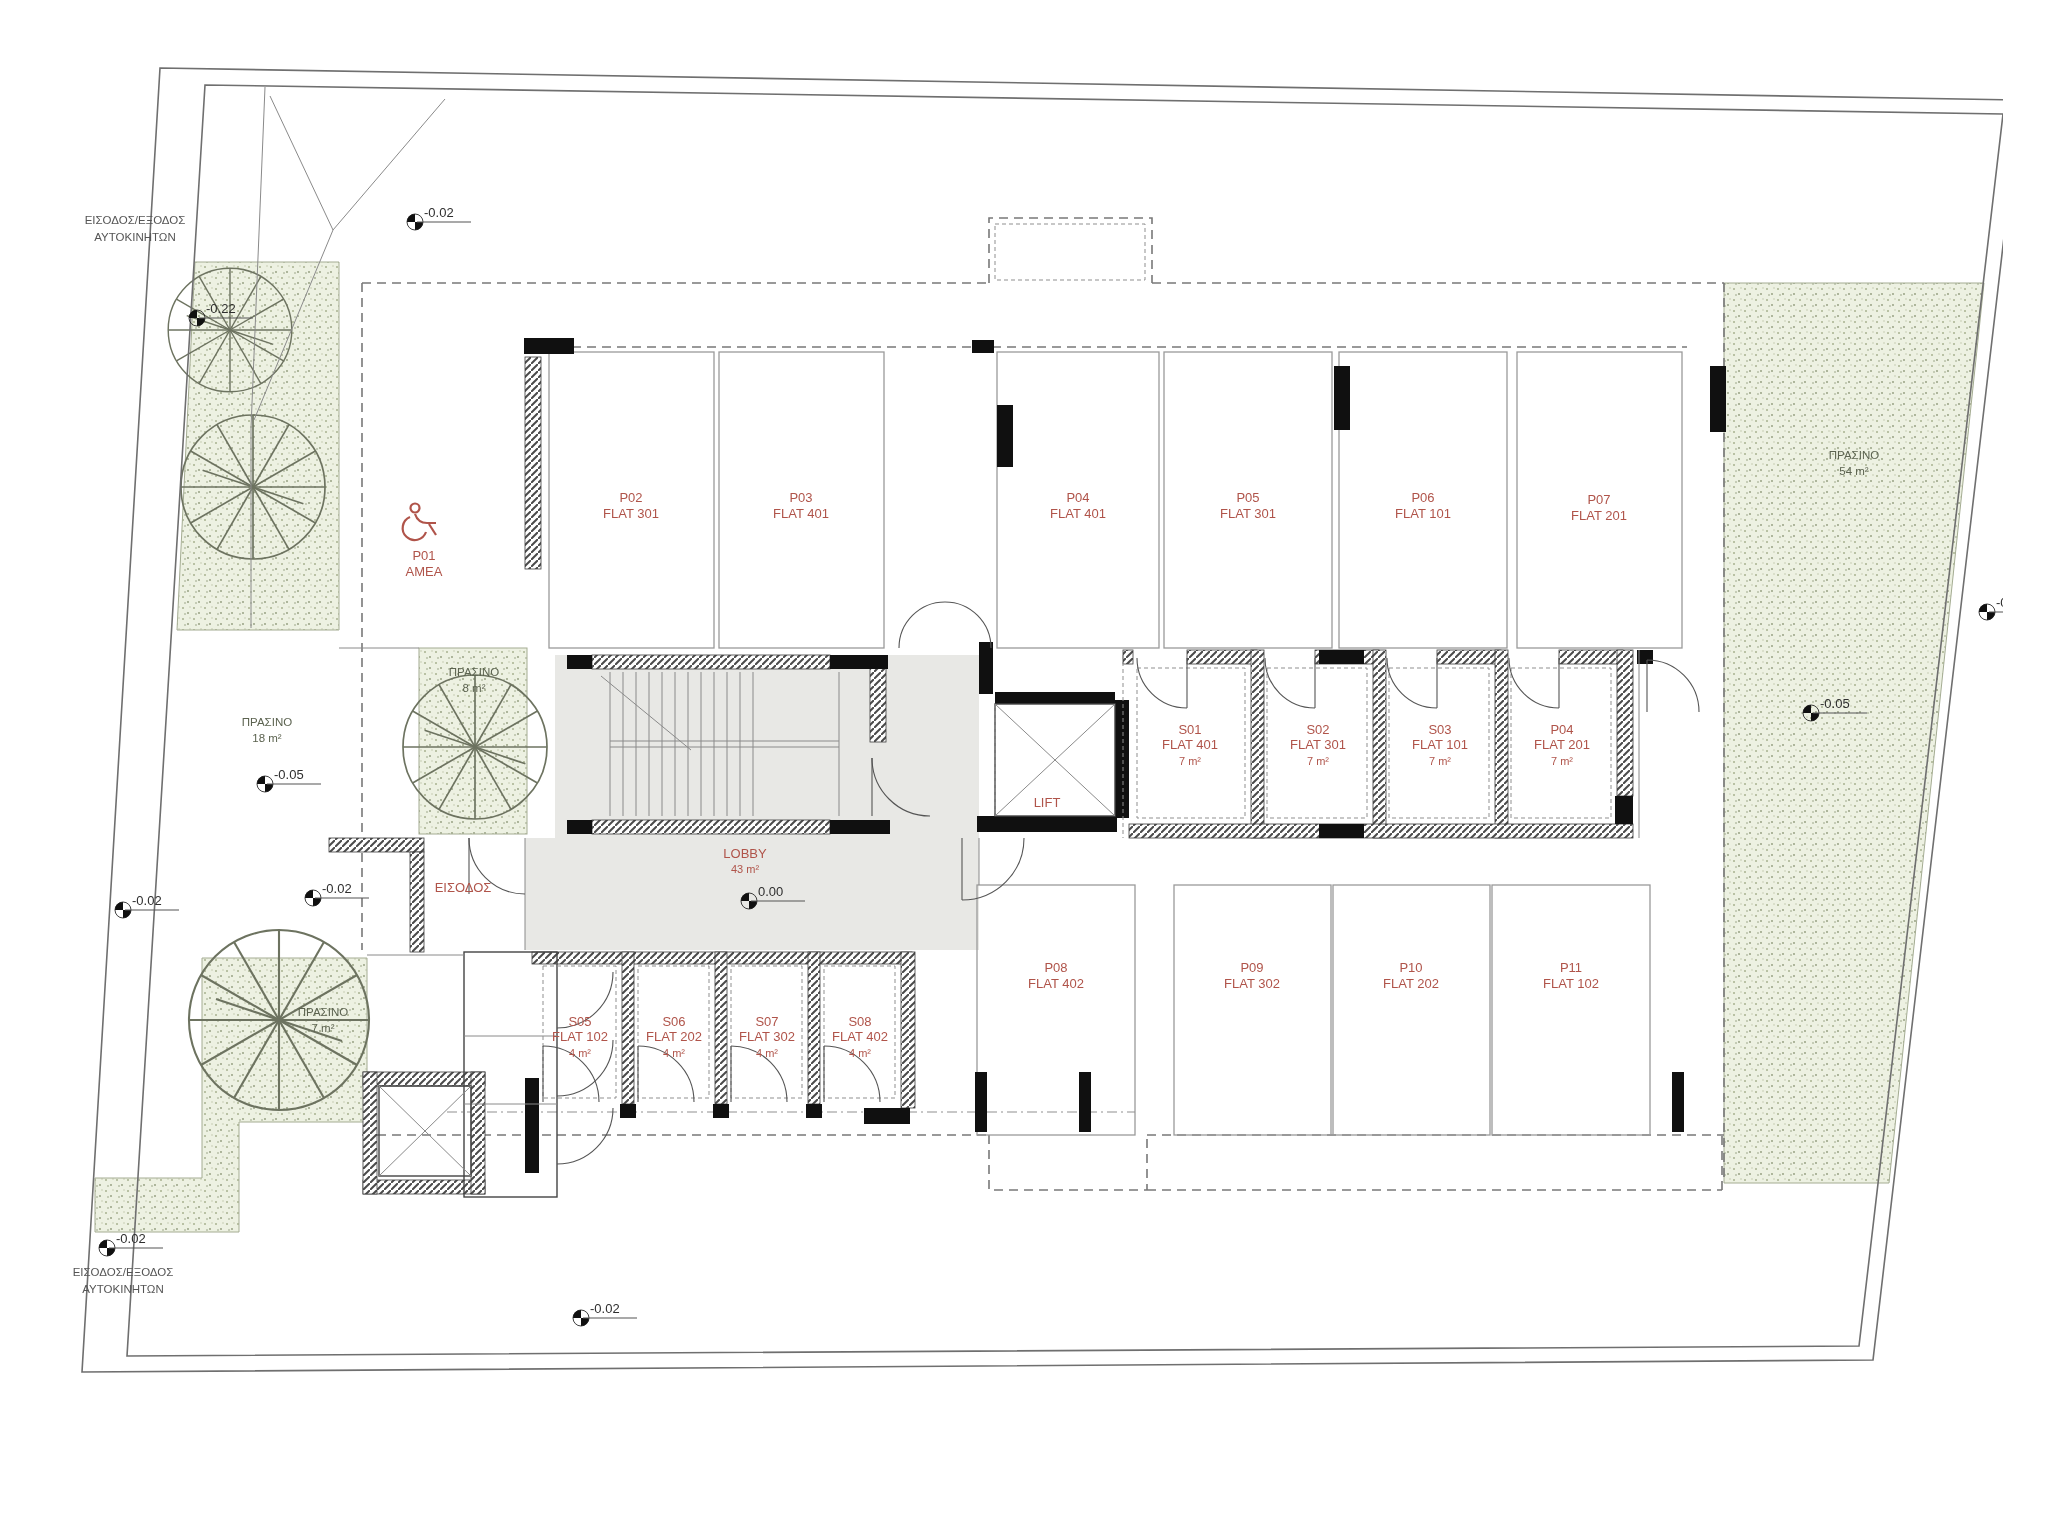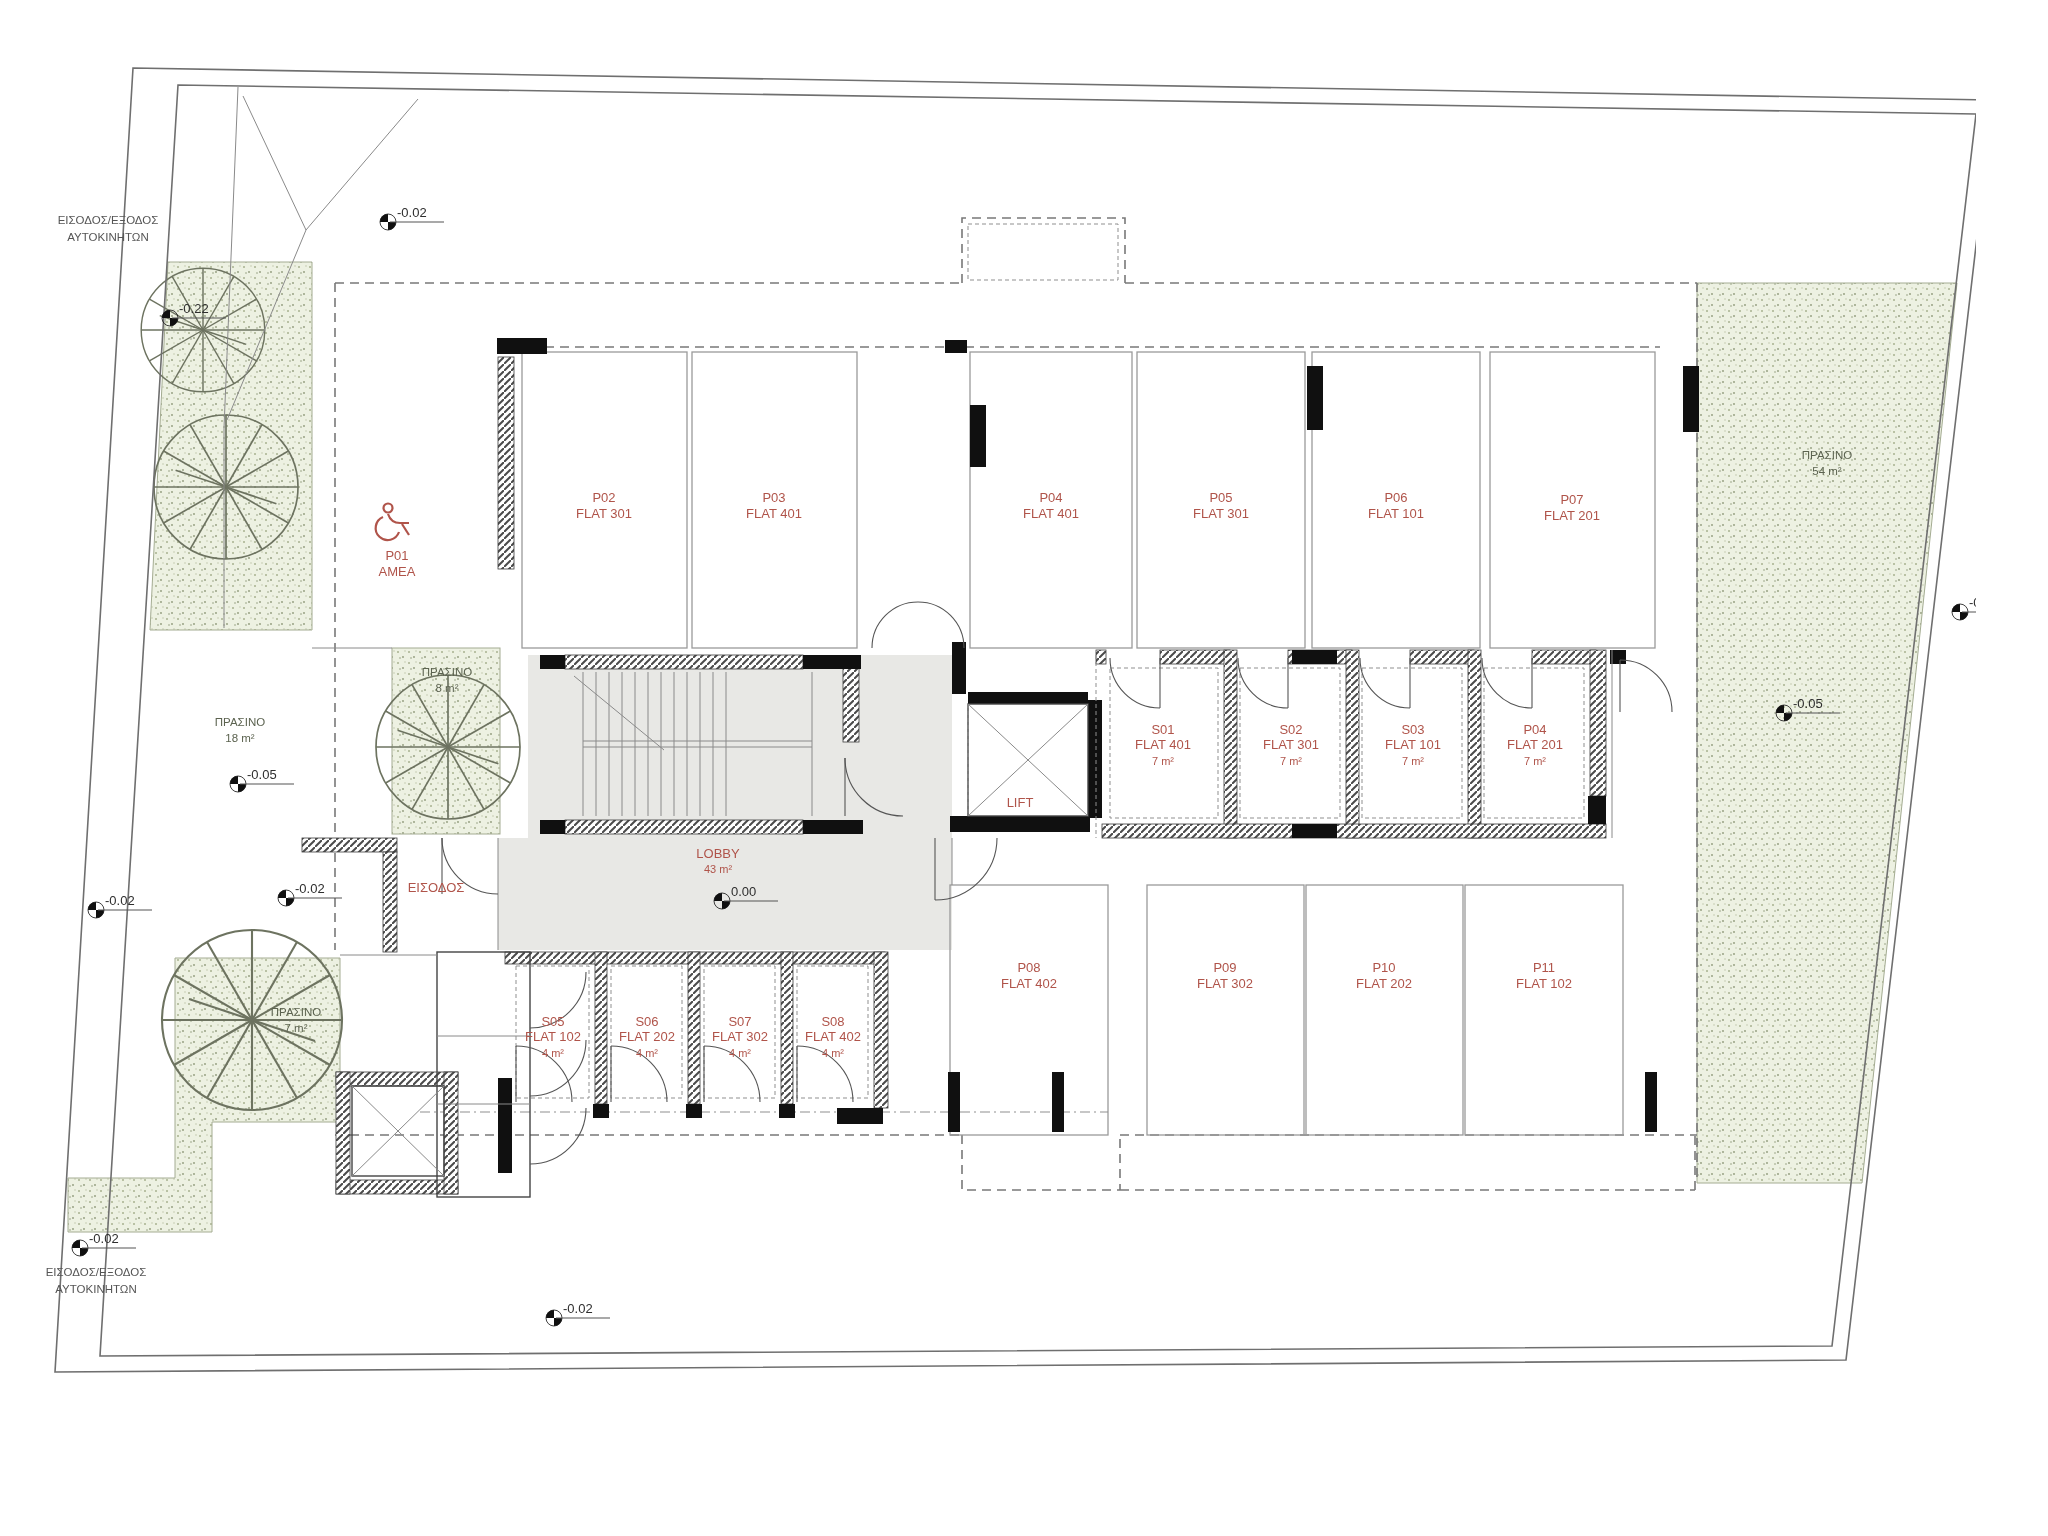--- a/index.html
+++ b/index.html
@@ -1,17 +1,17 @@
 <!DOCTYPE html>
 <html><head>
 <meta charset="utf-8">
 <style>
   html,body{margin:0;padding:0;background:#fff;}
   #plan-root{position:relative;width:1976px;height:1536px;background:#fff;overflow:hidden;
-             font-family:"Liberation Sans",sans-serif;}
+             font-family:"Liberation Sans",sans-serif;margin-left:27px;}
   svg{position:absolute;left:0;top:0;}
   .green{fill:url(#gdots);stroke:#a4ac92;stroke-width:1;}
   .lob{fill:#e8e8e5;stroke:none;}
   .bnd{fill:none;stroke:#6f6f6f;stroke-width:1.6;}
   .thin{stroke:#8a8a8a;stroke-width:1;fill:none;}
   .stall{fill:none;stroke:#9a9a9a;stroke-width:1.3;}
   .hw{fill:url(#hatch);stroke:#3d3d3d;stroke-width:0.8;}
   .bw{fill:#101010;stroke:none;}
   .roomln{fill:none;stroke:#444;stroke-width:1.4;}
   .door{fill:none;stroke:#555;stroke-width:1.1;}

